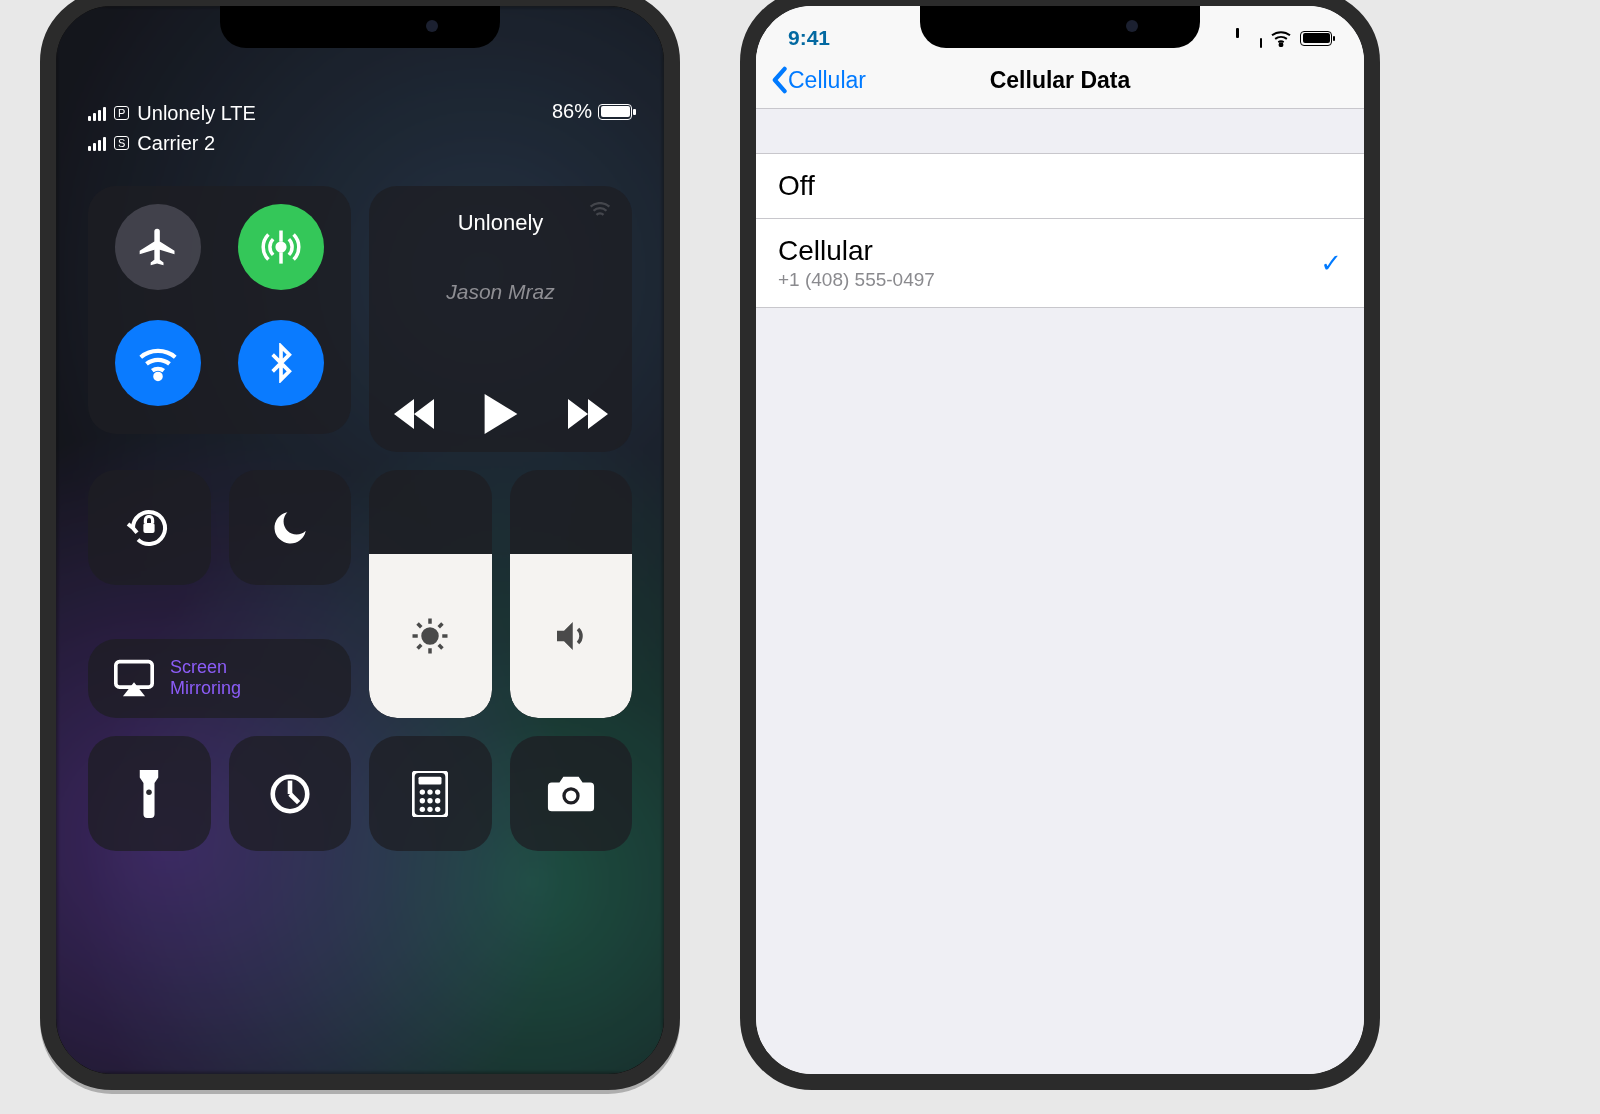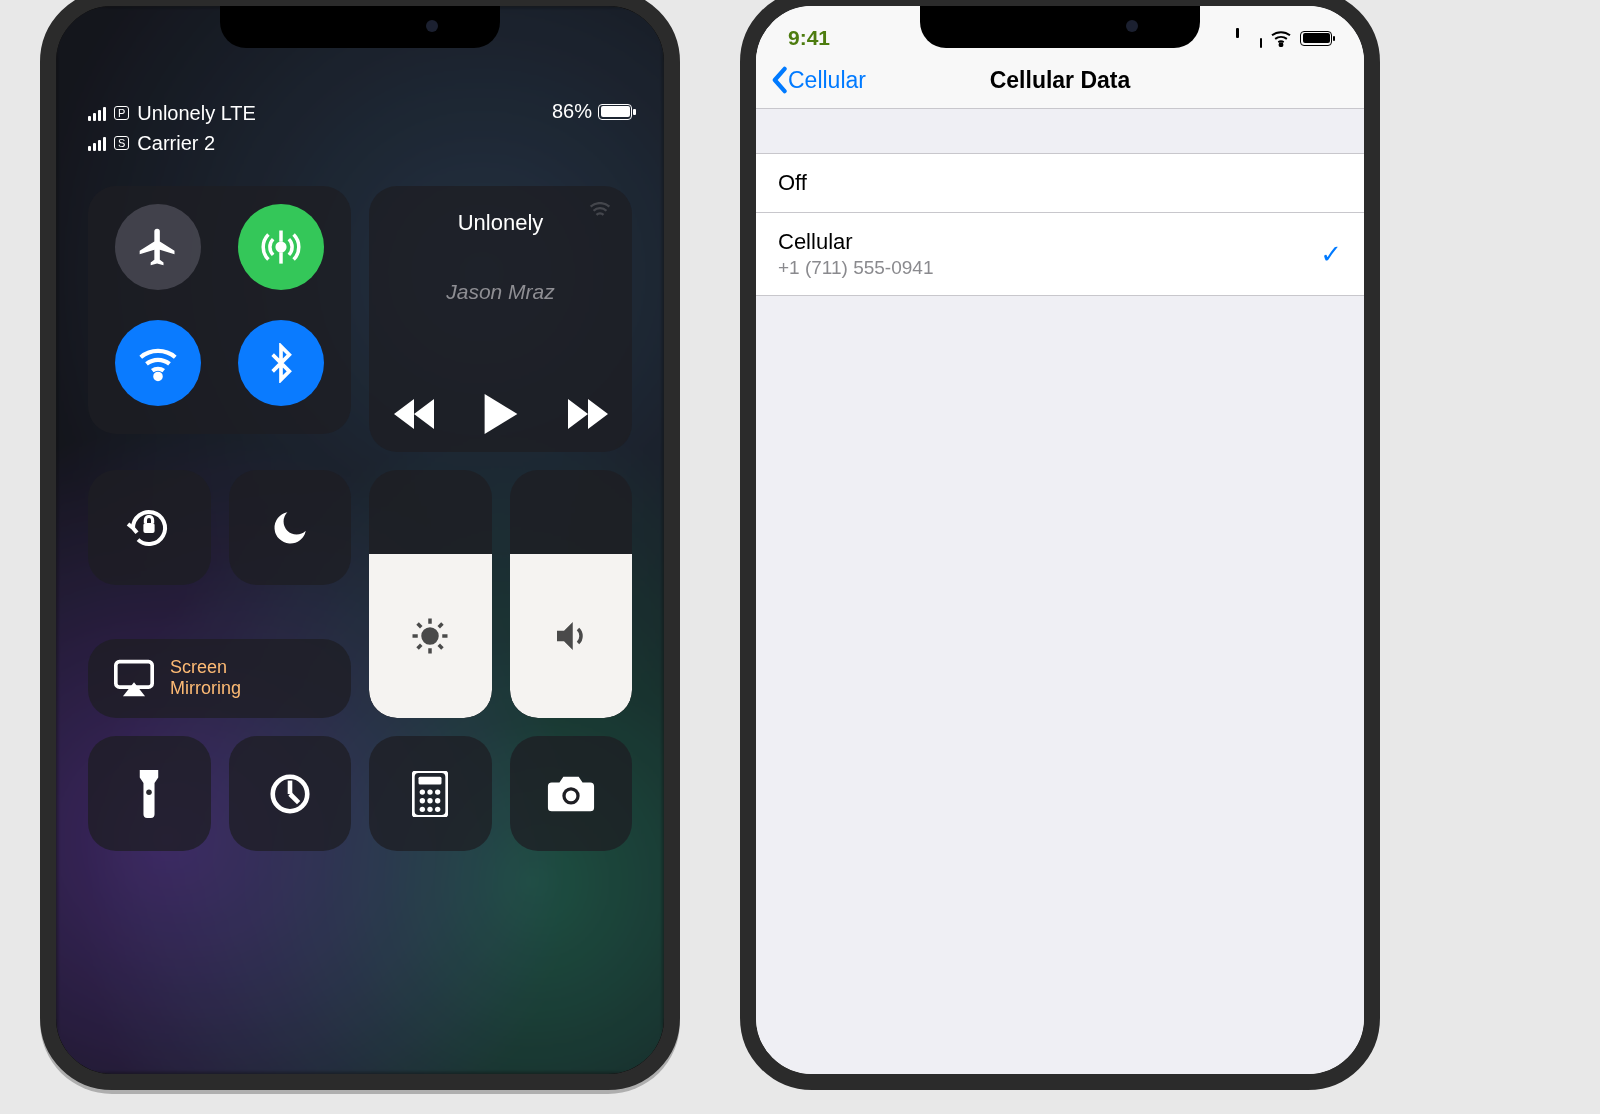--- a/index.html
+++ b/index.html
@@ -88,55 +88,55 @@
   .music { display:flex; flex-direction:column; align-items:center; height:100%; padding-top:24px;gap:44px; }
   .airplay-ind { position:absolute; top:16px; right:18px; opacity:.35;}
   .music-title { font-size:22px; color:#fff; }
   .music-artist { font-size:21px; color:#8e8e93; margin-bottom:46px;font-style:italic;}
   .media-row { display:flex; gap:50px; align-items:center;}
 
   .slider-tile { grid-row: span 2; background:rgba(30,30,35,.8); border-radius:28px; height:248px; display:flex; flex-direction:column; overflow:hidden;}
   .slider-fill { flex:0 0 66%; background:rgba(250,248,246,.98); margin-top:auto; display:flex; align-items:center; justify-content:center; border-radius:0 0 28px 28px;}
   .slider-top { flex:1; }
 
-  .sm-label { color:#fdba74; font-size:18px; line-height:1.2;}
+  .sm-label { color:#8b5cf6; font-size:18px; line-height:1.2;}
   .mirror { display:flex; align-items:center; gap:14px; padding:0 24px; height:100%;}
 
   .thin-phone2 {
     width: 640px; height:1100px;
     background:#fff;
     border:16px solid #2b2b2b;
     border-radius:72px;
     position:relative;
     overflow:hidden;
     flex:0 0 640px;
     margin-top:-10px;
   }
   .screen2 { position:absolute; inset:0; border-radius:56px; overflow:hidden; background:#efeff4;}
-  .status2 { display:flex; justify-content:space-between; padding:20px 32px 0; font-size:21px; font-weight:600; color:#4d7c0f;}
+  .status2 { display:flex; justify-content:space-between; padding:20px 32px 0; font-size:21px; font-weight:600; color:#0369a1;}
   .status2-right { display:flex; gap:8px; align-items:center;}
   .dual-sig { position:relative; width:26px; height:20px; }
   .dual-sig .top-bars,.dual-sig .bot-bars{ position:absolute; display:flex; gap:1.5px; align-items:flex-end;}
   .dual-sig .top-bars{left:0;top:0;} .dual-sig .bot-bars{right:0;bottom:0;}
   .dual-sig span{width:2.5px;background:#000;border-radius:1px;}
   .dual-sig .top-bars span:nth-child(1){height:4px}.dual-sig .top-bars span:nth-child(2){height:6px}.dual-sig .top-bars span:nth-child(3){height:8px}.dual-sig .top-bars span:nth-child(4){height:10px}
   .dual-sig .bot-bars span:nth-child(1){height:4px}.dual-sig .bot-bars span:nth-child(2){height:6px}.dual-sig .bot-bars span:nth-child(3){height:8px}.dual-sig .bot-bars span:nth-child(4){height:10px}
   .wifi-b { width:22px;height:18px;}
   .batt2 { width:32px;height:15px;border:1.6px solid #000;border-radius:4px;position:relative;}
   .batt2::after{content:"";position:absolute;right:-4px;top:4px;width:2.5px;height:5px;background:#000;border-radius:1px;}
   .batt2 i{position:absolute;inset:1.5px;background:#000;border-radius:2px;}
 
   .nav2 { display:flex; align-items:center; padding: 16px 14px 14px; position:relative; background:#f8f8f8; border-bottom:1px solid #c8c7cc;}
   .back { display:flex; align-items:center; color:#007aff; font-size:23px;}
   .nav-title { position:absolute; left:50%; transform:translateX(-50%); font-size:23px; font-weight:600;}
   .group { background:#fff; border-top:1px solid #c8c7cc; border-bottom:1px solid #c8c7cc; margin-top:44px;}
   .row { padding:16px 22px; display:flex; justify-content:space-between; align-items:center;}
   .row + .row { border-top:1px solid #c8c7cc; }
   .row-l { display:flex; flex-direction:column; gap:2px;}
-  .row-title { font-size:22px; color:#000;}
+  .row-title { font-size:28px; color:#000;}
   .row-sub { font-size:19px; color:#8a8a8e;}
   .check { color:#007aff; font-size:26px; }
 
   svg { display:block; }
 </style>
 </head>
 <body>
 
 <div class="phone">
   <div class="notch"></div>
@@ -366,19 +366,19 @@
 
     <div class="group">
       <div class="row">
         <div class="row-l">
             <span class="row-title">Off</span>
           </div>
       </div>
       <div class="row">
         <div class="row-l">
           <span class="row-title">Cellular</span>
-          <span class="row-sub">+1 (711) 555-0941</span>
+          <span class="row-sub">+1 (408) 555-0497</span>
         </div>
         <span class="check">✓</span>
       </div>
     </div>
   </div>
 </div>
 
 </body></html>

